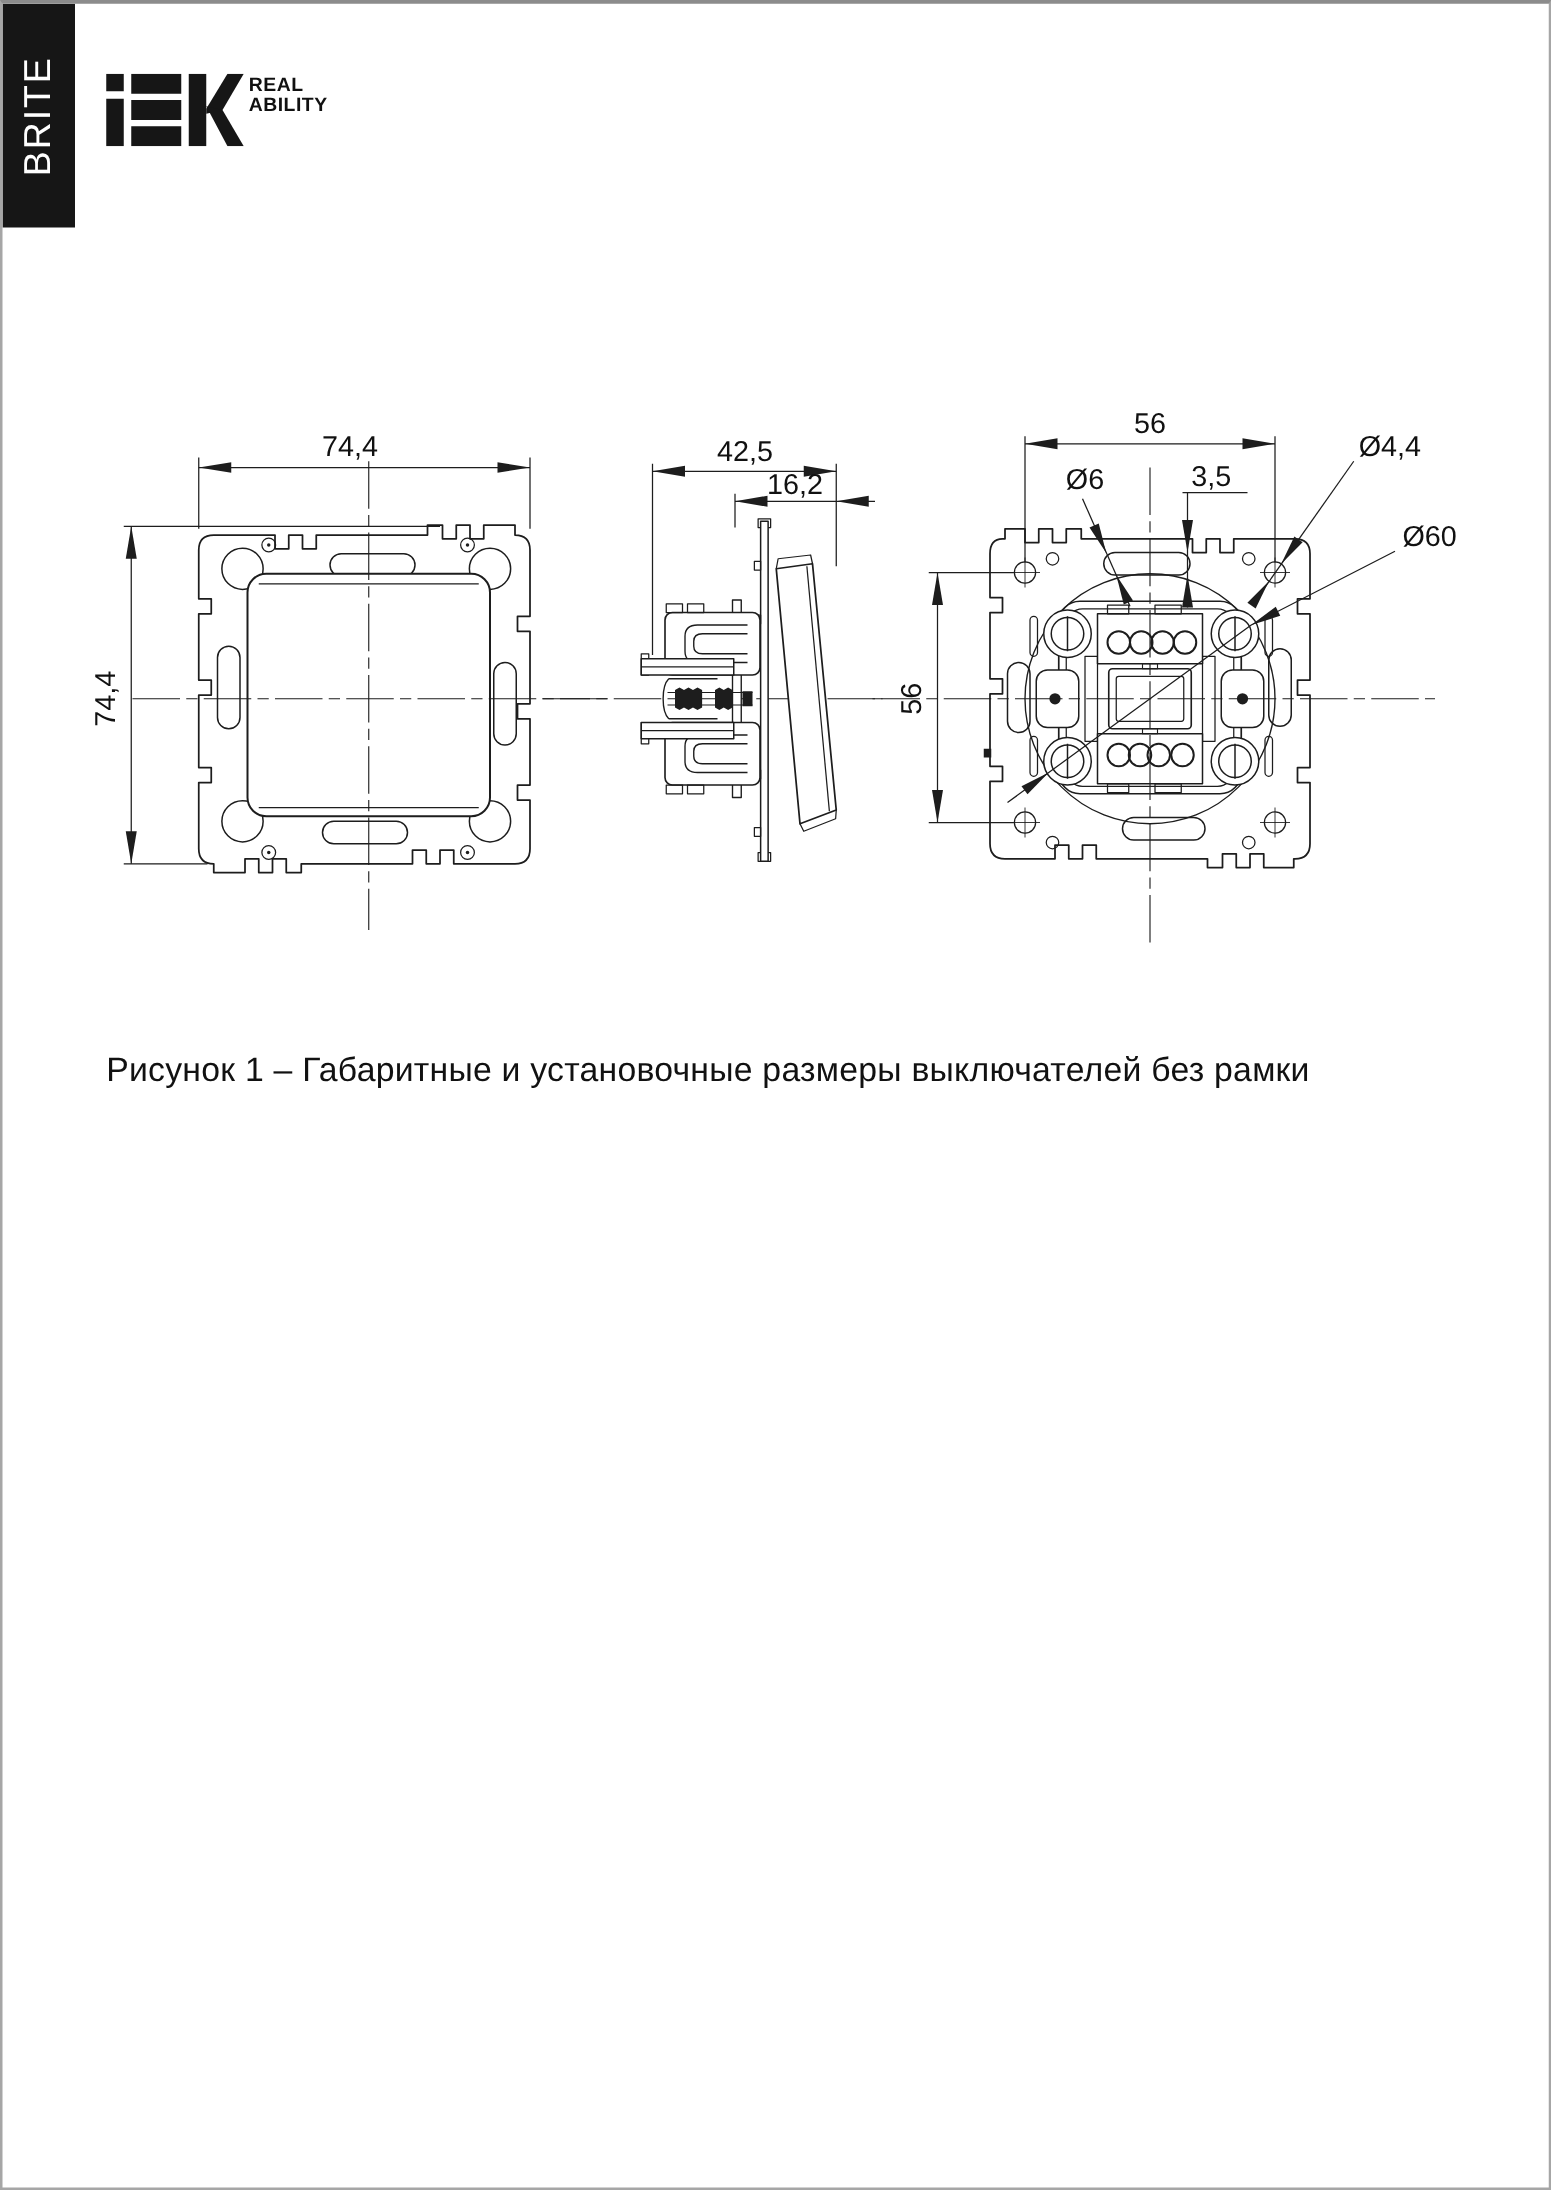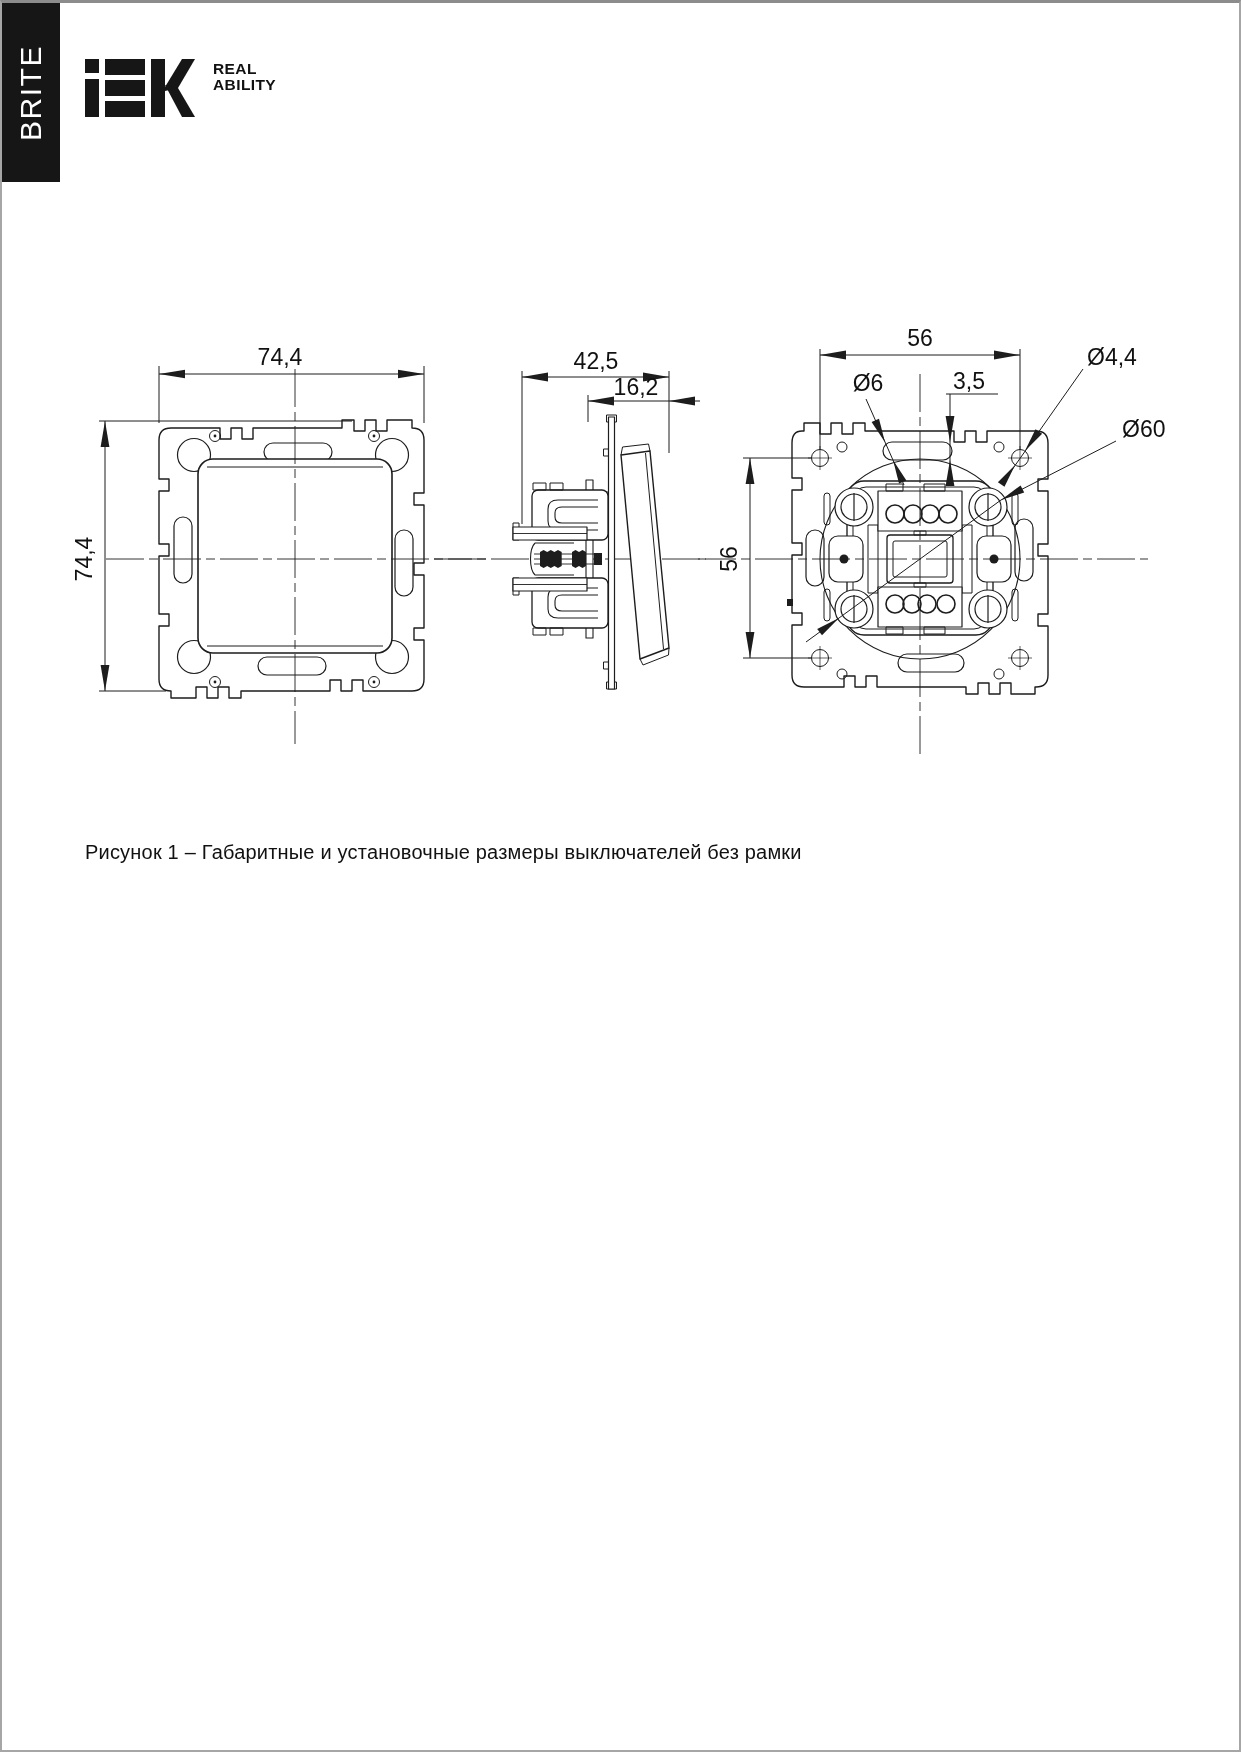--- a/index.html
+++ b/index.html
@@ -19,27 +19,27 @@
     background:#161616;
   }
   .brand-bar span{
     position:absolute;top:50%;left:50%;
     transform:translate(-50%,-50%) rotate(-90deg);
     color:#fff;font-size:30px;font-weight:500;letter-spacing:1.5px;
     white-space:nowrap;
   }
   .logo-wrap{position:absolute;left:82px;top:56px;display:flex;align-items:flex-start;}
   .logo-tagline{
-    margin-left:17px;margin-top:2px;
+    margin-left:3px;margin-top:2px;
     font-size:15.5px;font-weight:bold;line-height:15.5px;
     letter-spacing:.4px;color:#111;
   }
   .caption{
     position:absolute;left:83px;top:838px;
-    font-size:20px;color:#111;letter-spacing:.2px;
+    font-size:27px;color:#111;letter-spacing:.2px;
     white-space:nowrap;
   }
   svg text{
     font-family:"Liberation Sans", sans-serif;
     fill:#111;
   }
   .drawing-layer{position:absolute;left:0;top:0;}
 </style>
 </head>
 <body>

